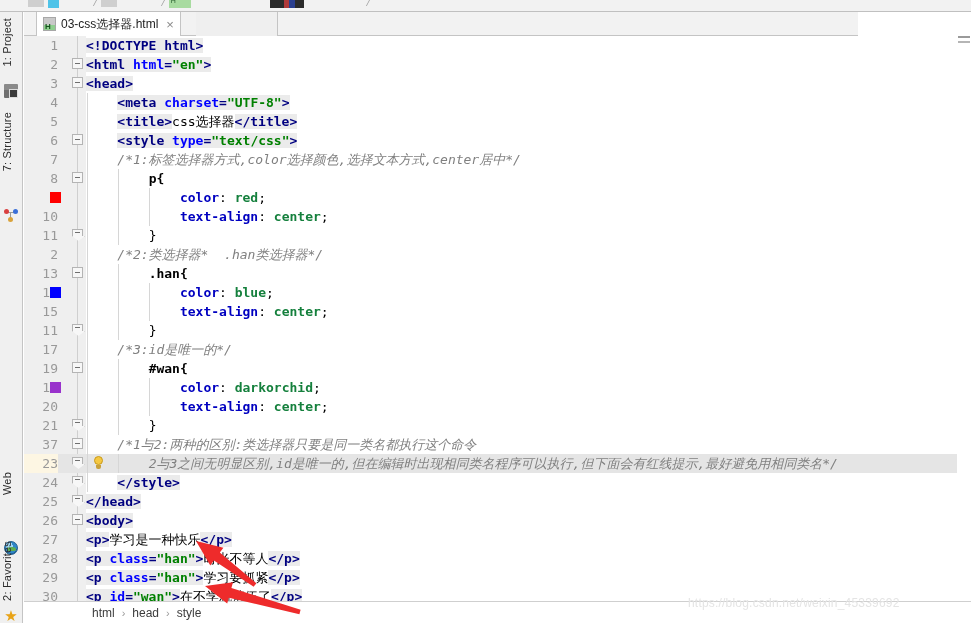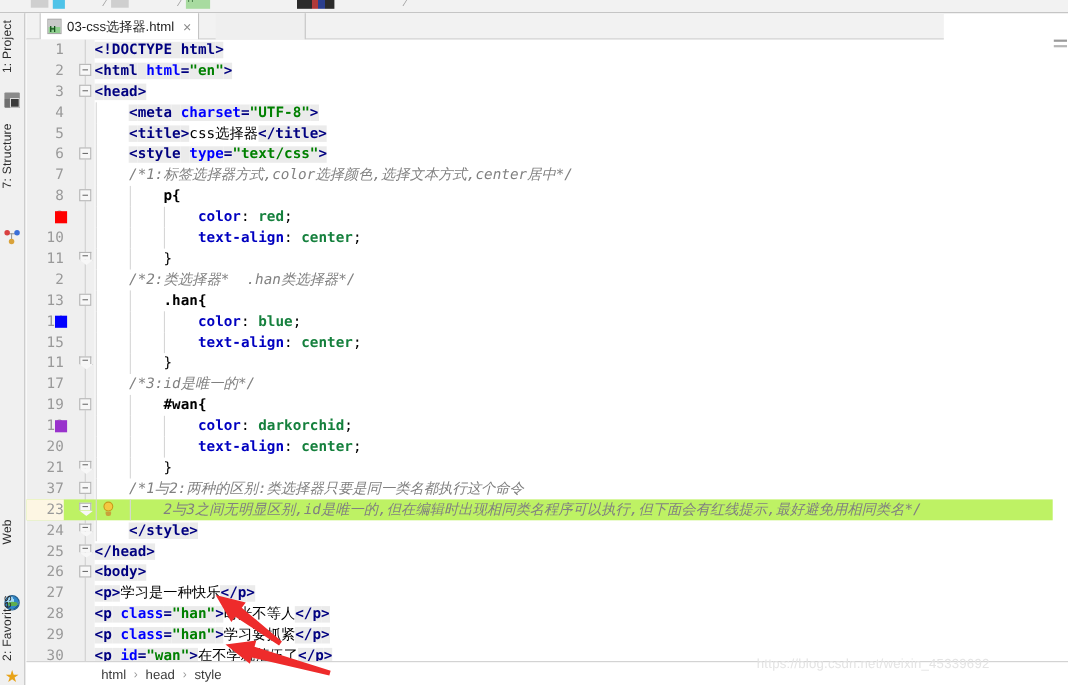--- a/index.html
+++ b/index.html
@@ -156,21 +156,21 @@
     width: 947px; height: 565px;
     font-family: "DejaVu Sans Mono", "Liberation Mono", monospace;
     font-size: 13px;
     line-height: 19px;
   }
   .line {
     position: relative;
     height: 19px;
     white-space: pre;
   }
-  .line.highlight { background: #bef264; }
+  .line.highlight { background: #e5e5e5; }
   .line.highlight .ln-num { background: #fdf6e3; }
   .ln-num {
     position: absolute; left: 0; top: 0;
     width: 34px; height: 19px;
     text-align: right;
     color: #999999;
     font-family: "DejaVu Sans Mono", "Liberation Mono", monospace;
     font-size: 13px; line-height: 19px;
   }
   .code {

